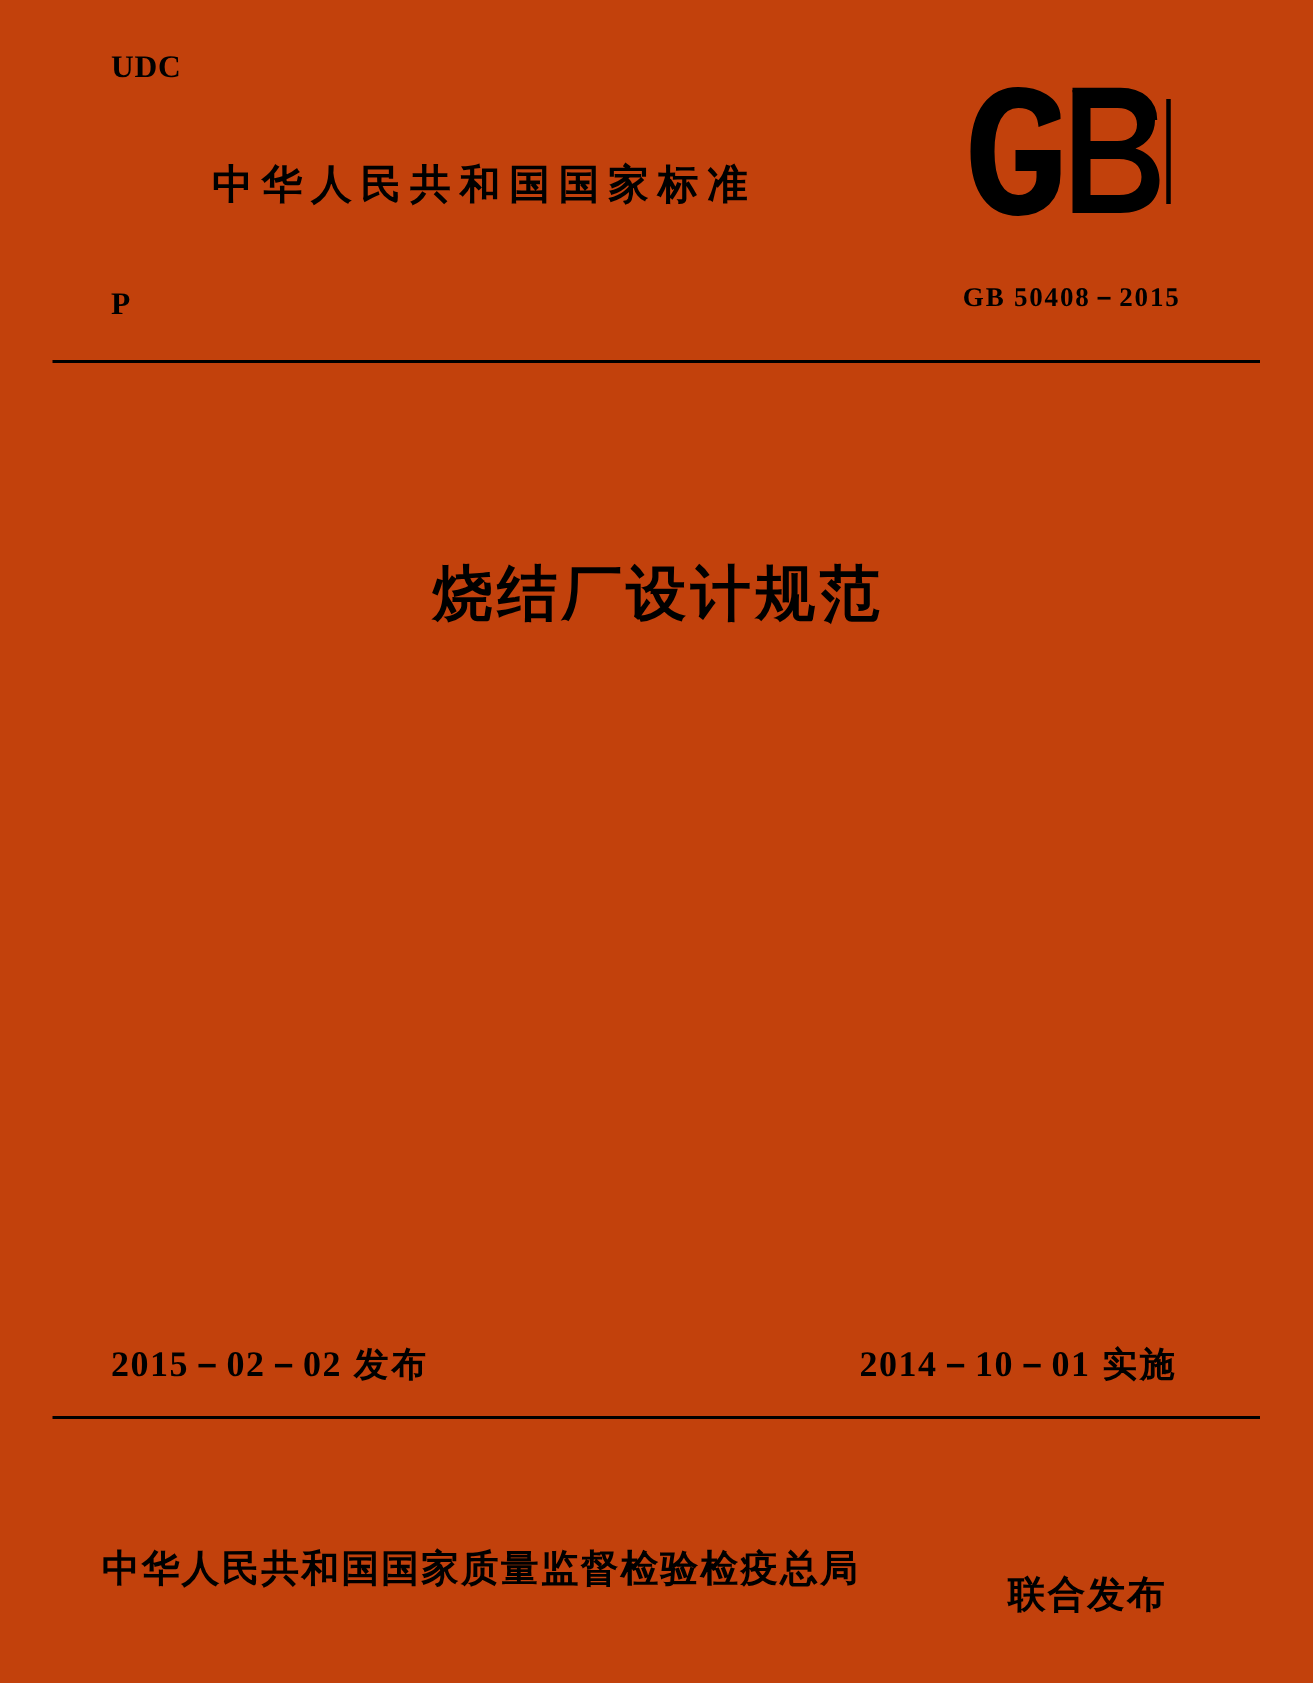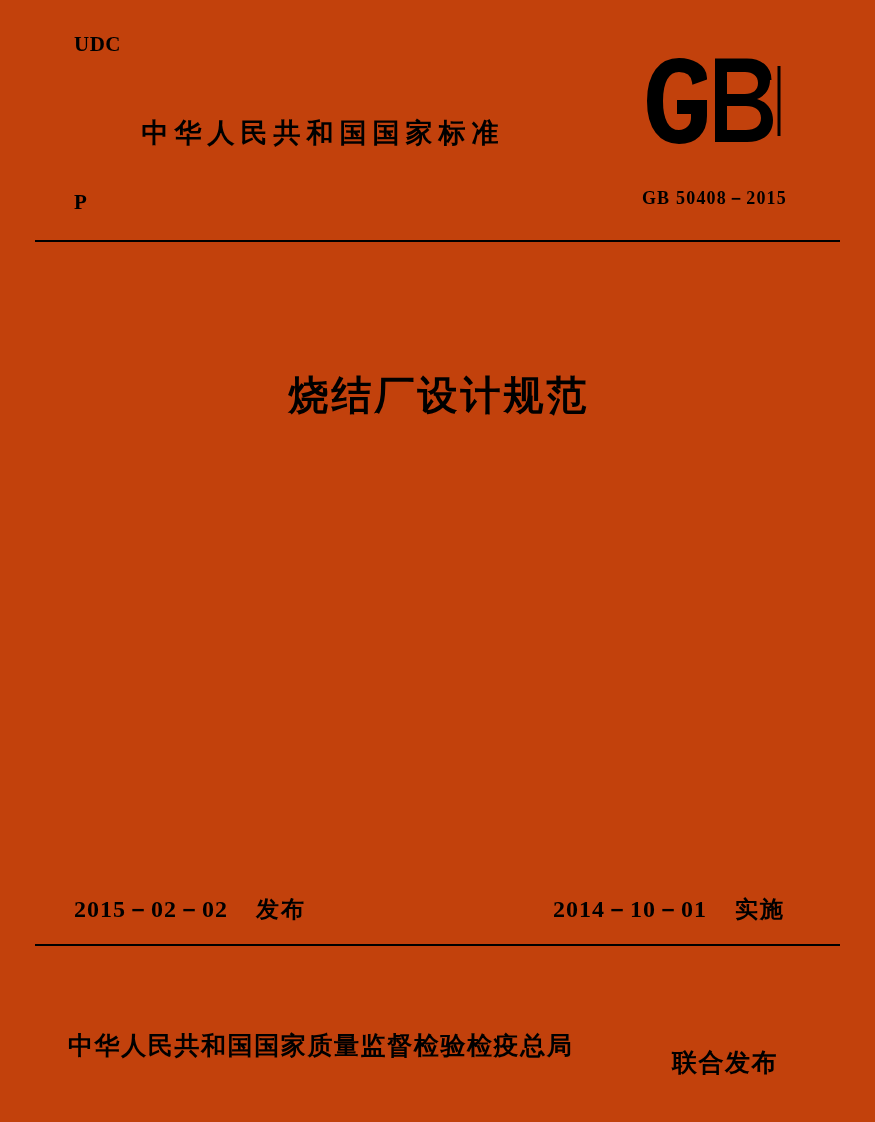--- a/index.html
+++ b/index.html
@@ -27,21 +27,21 @@
     left: 74px;
     top: 32px;
     font-family: "Liberation Serif", serif;
     font-weight: bold;
     font-size: 21px;
     letter-spacing: 0.5px;
   }
   .national-standard {
     position: absolute;
     left: 0;
-    top: 115px;
+    top: 105px;
     width: 640px;
     text-align: center;
     font-family: "DejaVu Sans", sans-serif;
     font-weight: bold;
     font-size: 27px;
     letter-spacing: 6px;
     text-indent: 6px;
   }
 
   
@@ -116,21 +116,21 @@
     font-weight: bold;
     font-size: 24px;
     letter-spacing: 1px;
     white-space: nowrap;
   }
   .issue-date .cn,
   .effective-date .cn {
     font-family: "DejaVu Sans", sans-serif;
     font-weight: bold;
     font-size: 23px;
-    margin-left: 28px;
+    margin-left: 8px;
     letter-spacing: 2px;
   }
   .effective-date {
     position: absolute;
     right: 90px;
     top: 893px;
     font-family: "Liberation Serif", serif;
     font-weight: bold;
     font-size: 24px;
     letter-spacing: 1px;

